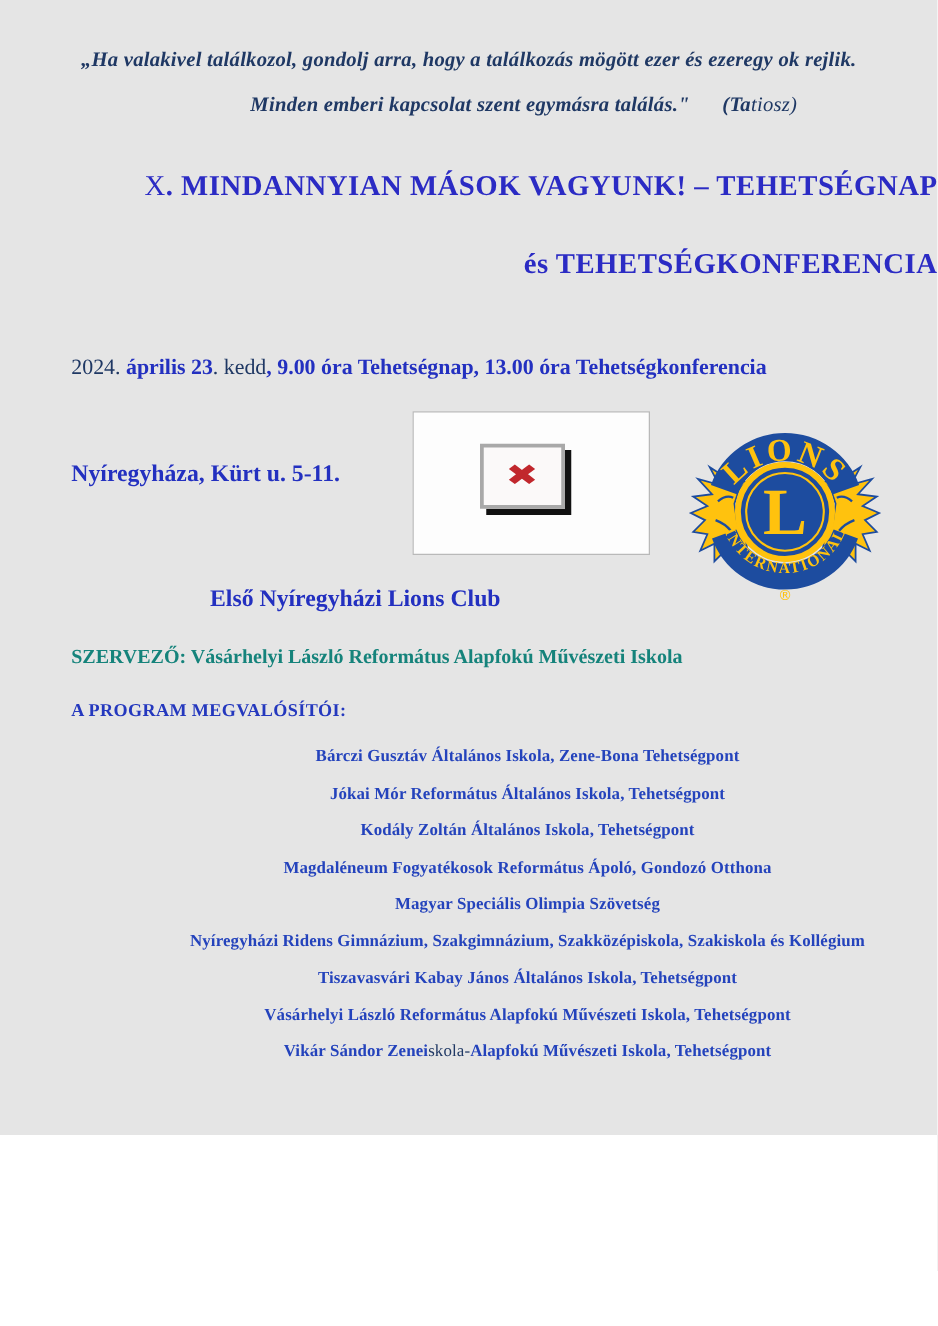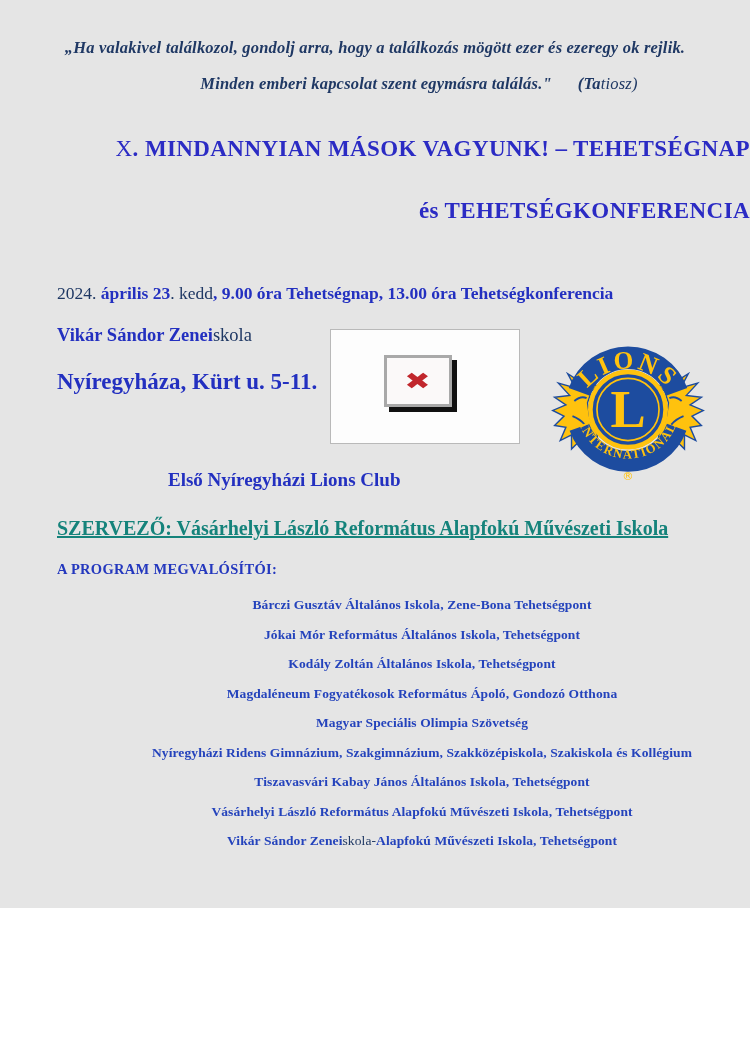--- a/index.html
+++ b/index.html
@@ -25,26 +25,26 @@
     position:absolute;left:0;width:750px;text-align:right;
     color:#2B2BC4;font-weight:bold;font-size:23px;letter-spacing:0.4px;
   }
   .t1{top:136px;}
   .t2{top:198px;}
   .title-x{font-weight:normal;}
   
   .info-line{position:absolute;left:57px;white-space:nowrap;}
   .date-line{top:283px;font-size:17.5px;}
   .venue-line{top:325px;font-size:18.5px;}
-  .address-line{top:369px;font-size:23px;}
+  .address-line{top:369px;font-size:19px;}
   .projekt-line{top:417px;font-size:19px;color:#1F3864;letter-spacing:1px;}
   .bold-blue{color:#2330C0;font-weight:bold;}
   .serif-navy{color:#1F3864;font-weight:normal;}
   .elso-line{position:absolute;left:168px;top:469px;font-size:19px;color:#2330C0;font-weight:bold;}
-  .szervezo-line{position:absolute;left:57px;top:517px;font-size:20px;color:#15837B;font-weight:bold;white-space:nowrap;text-decoration:underline;}
+  .szervezo-line{position:absolute;left:57px;top:517px;font-size:16px;color:#15837B;font-weight:bold;white-space:nowrap;}
   .program-label{position:absolute;left:57px;top:561px;font-size:14.5px;color:#2438BE;font-weight:bold;letter-spacing:0.3px;}
   
   .program-list{position:absolute;left:0;top:590px;width:750px;text-align:center;margin-left:47px;}
   .program-item{
     line-height:29.5px;font-size:13.5px;font-weight:bold;color:#2443BC;
     letter-spacing:0.1px;
   }
   .program-item .serif-navy{font-size:13.5px;}
   
   .img-frame{
@@ -74,23 +74,20 @@
   <div class="quote-line q1"><span>„Ha valakivel találkozol, gondolj arra, hogy a találkozás mögött ezer és ezeregy ok rejlik.</span></div>
   <div class="quote-line q2"><span>Minden emberi kapcsolat szent egymásra találás."</span><span class="q-gap"></span><span>(Ta</span><span class="q-attr-serif">tiosz)</span></div>
 
   <div class="title-line t1"><span class="title-x">X</span><span>. MINDANNYIAN MÁSOK VAGYUNK! – TEHETSÉGNAP</span></div>
   <div class="title-line t2"><span>és TEHETSÉGKONFERENCIA</span></div>
 
   <div class="info-line date-line">
     <span class="serif-navy">2024</span><span class="serif-navy">. </span><span class="bold-blue">április 23</span><span class="serif-navy">. </span><span class="serif-navy">kedd</span><span class="bold-blue">, </span><span class="bold-blue">9.00 óra Tehetségnap, 13.00 óra Tehetségkonferencia</span>
   </div>
 
-  <div class="info-line venue-line">
-    <span class="bold-blue">Vikár Sándor Zenei</span><span class="serif-navy">skola</span>
-  </div>
 
   <div class="info-line address-line">
     <span class="bold-blue">Nyíregyháza, Kürt u. 5-11.</span>
   </div>
 
 
   <div class="img-frame">
     <div class="broken-icon">
       <span class="broken-x">✖</span>
     </div>

